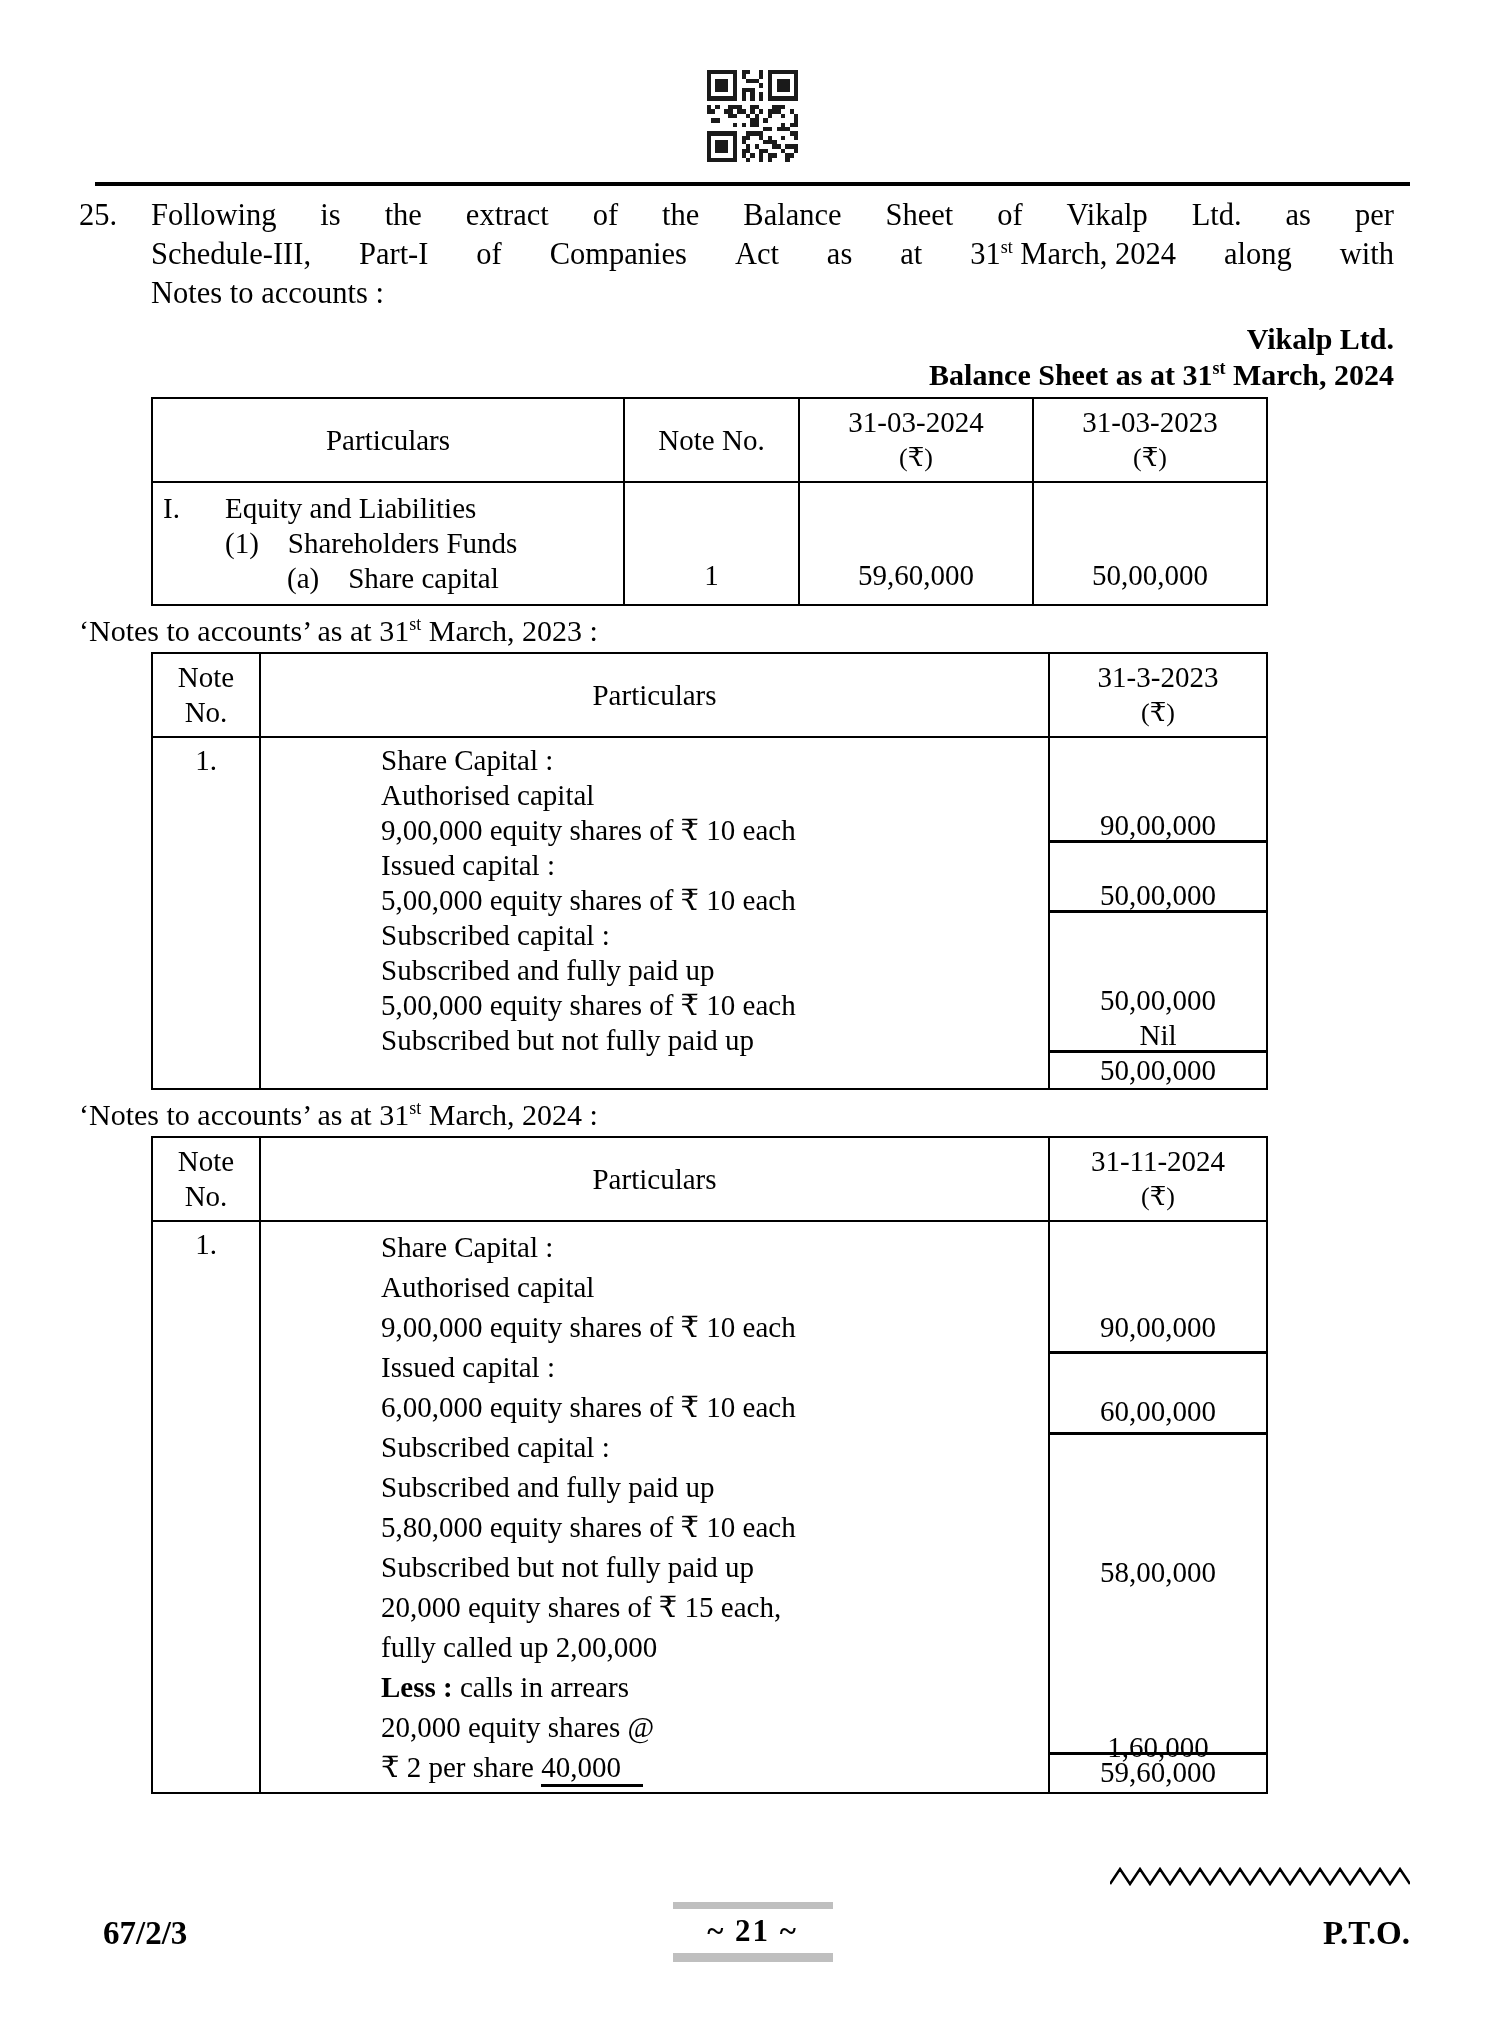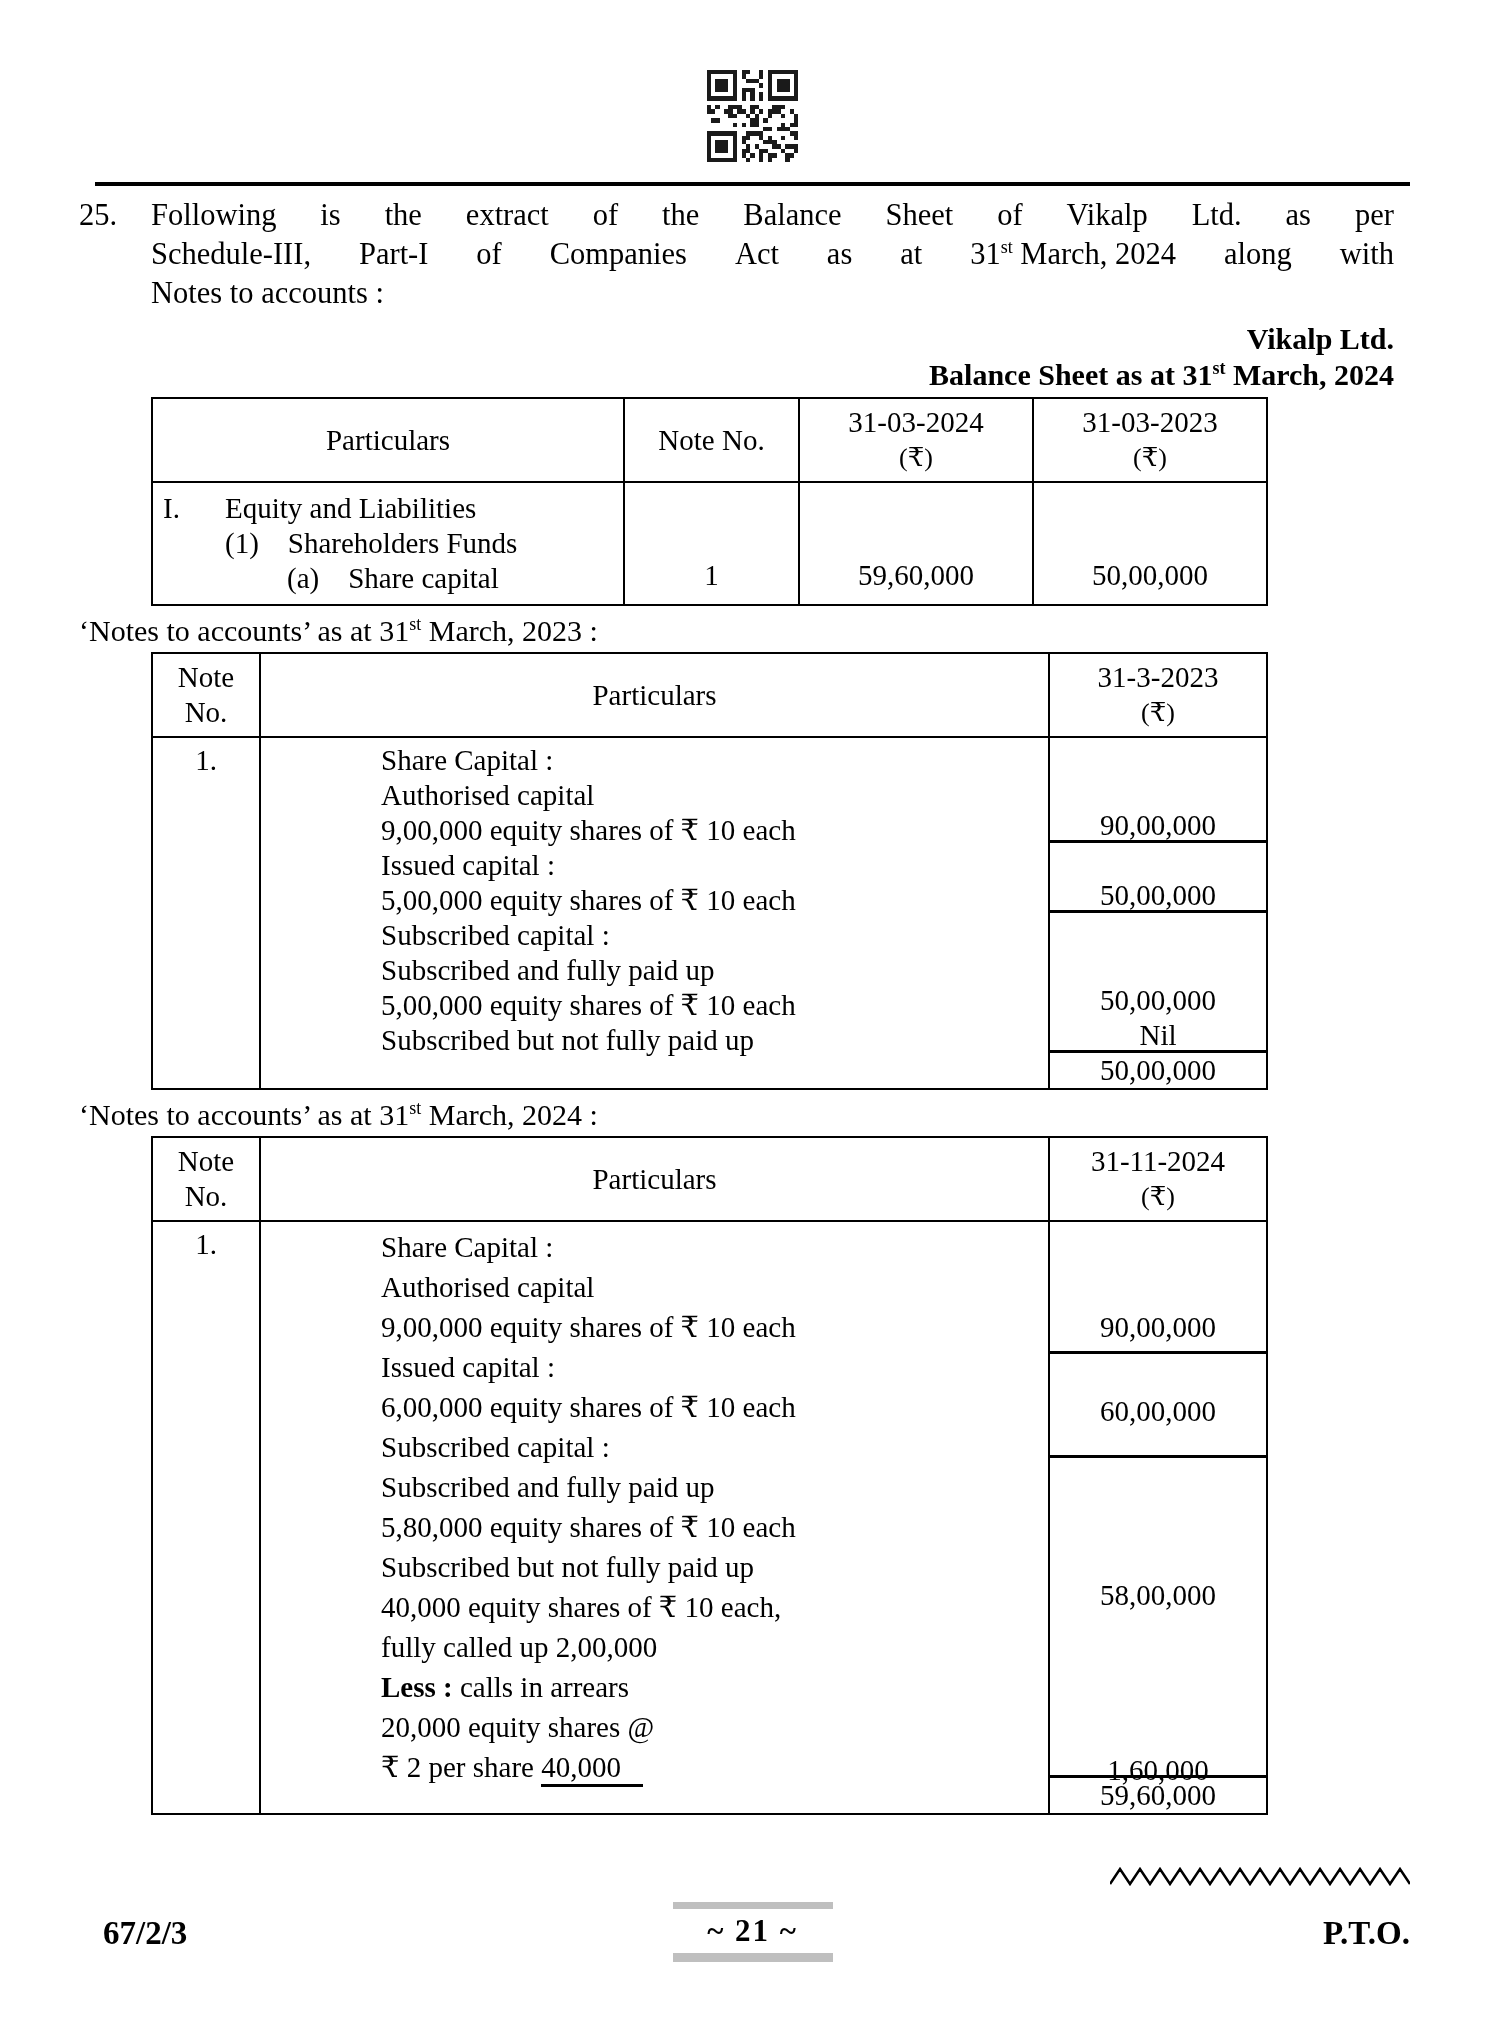--- a/index.html
+++ b/index.html
@@ -834,39 +834,39 @@
           <span class="stack">
             <span class="ln">Share Capital :</span>
             <span class="ln">Authorised capital</span>
             <span class="ln">9,00,000 equity shares of ₹ 10 each</span>
             <span class="ln">Issued capital :</span>
             <span class="ln">6,00,000 equity shares of ₹ 10 each</span>
             <span class="ln">Subscribed capital :</span>
             <span class="ln">Subscribed and fully paid up</span>
             <span class="ln">5,80,000 equity shares of ₹ 10 each</span>
             <span class="ln">Subscribed but not fully paid up</span>
-            <span class="ln">40,000 equity shares of ₹ 10 each,</span>
+            <span class="ln">20,000 equity shares of ₹ 15 each,</span>
             <span class="ln rowsplit">
               <span class="lbl">fully called up</span>
               <span class="val">2,00,000</span>
             </span>
             <span class="ln"><b>Less :</b><span> calls in arrears</span></span>
             <span class="ln">20,000 equity shares @</span>
             <span class="ln rowsplit">
               <span class="lbl">₹ 2 per share</span>
               <span class="val underline">40,000</span>
             </span>
           </span>
         </td>
         <td class="amtcol">
           <div class="seg" style="height:132px">
             <span class="blank" style="display:block;height:88px"></span>
             <span class="v">90,00,000</span>
           </div>
-          <div class="seg" style="height:104px">
+          <div class="seg" style="height:81px">
             <span class="blank" style="display:block;height:40px"></span>
             <span class="v">60,00,000</span>
           </div>
           <div class="seg" style="height:320px">
             <span class="blank" style="display:block;height:120px"></span>
             <span class="v">58,00,000</span>
             <span class="blank" style="display:block;height:140px"></span>
             <span class="v">1,60,000</span>
           </div>
           <div class="seg">

